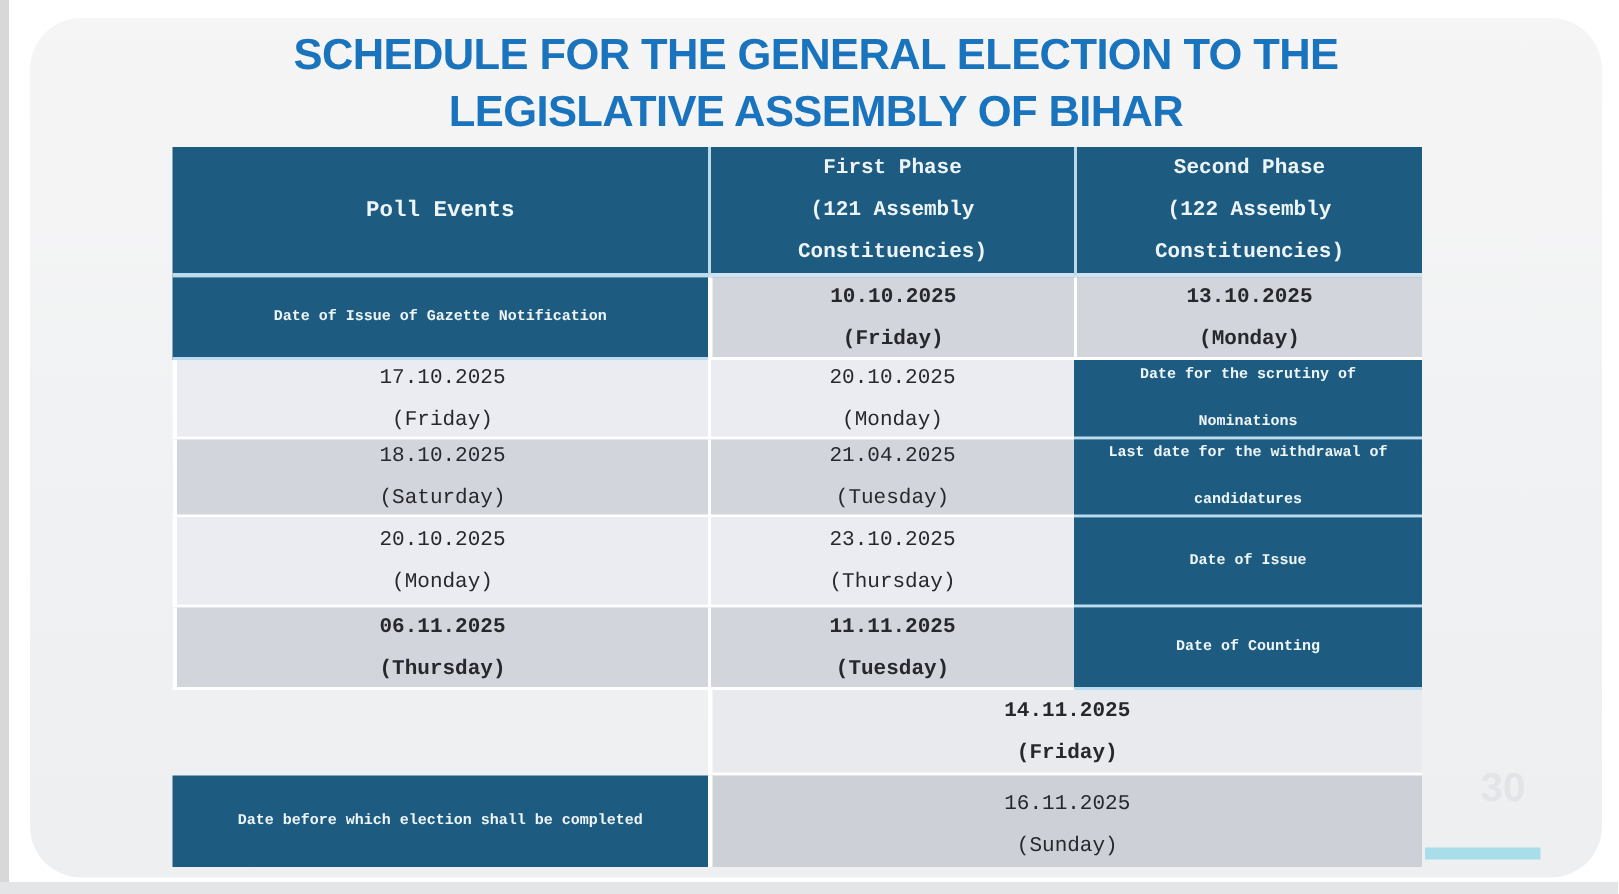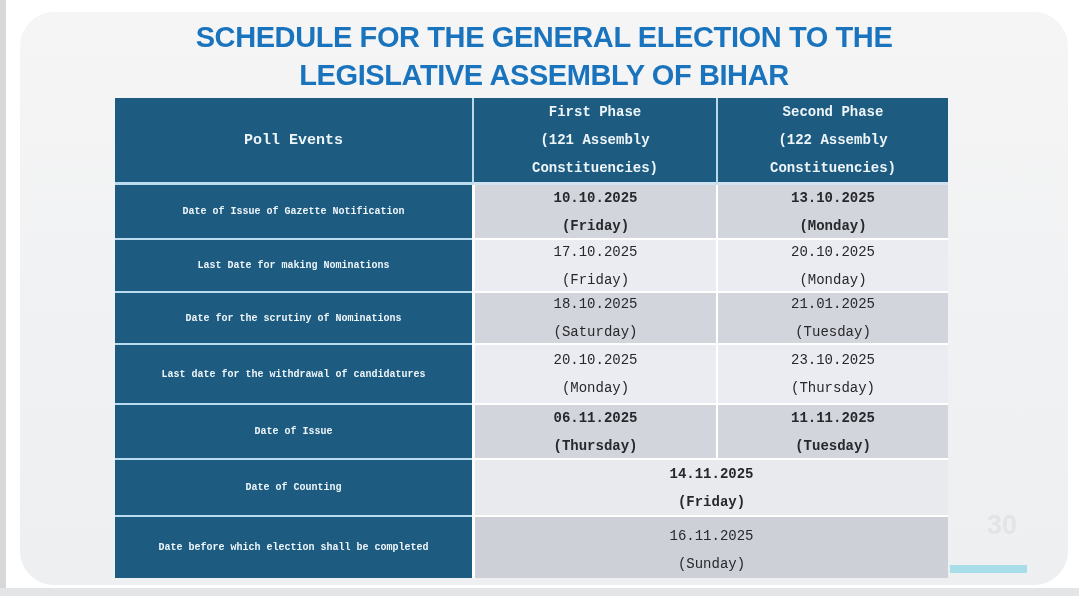--- a/index.html
+++ b/index.html
@@ -147,37 +147,36 @@
       <div class="cell teal event">Date of Issue of Gazette Notification</div>
       <div class="cell date bg-gray bd">
         <div>10.10.2025</div>
         <div>(Friday)</div>
       </div>
       <div class="cell date c3 bg-gray bd">
         <div>13.10.2025</div>
         <div>(Monday)</div>
       </div>
 
-      <div class="cell teal event">Last Date for making Nominations</div>
       <div class="cell date bg-light">
         <div>17.10.2025</div>
         <div>(Friday)</div>
       </div>
       <div class="cell date c3 bg-light">
         <div>20.10.2025</div>
         <div>(Monday)</div>
       </div>
 
       <div class="cell teal event">Date for the scrutiny of Nominations</div>
       <div class="cell date bg-gray">
         <div>18.10.2025</div>
         <div>(Saturday)</div>
       </div>
       <div class="cell date c3 bg-gray">
-        <div>21.01.2025</div>
+        <div>21.04.2025</div>
         <div>(Tuesday)</div>
       </div>
 
       <div class="cell teal event">Last date for the withdrawal of candidatures</div>
       <div class="cell date bg-light">
         <div>20.10.2025</div>
         <div>(Monday)</div>
       </div>
       <div class="cell date c3 bg-light">
         <div>23.10.2025</div>

